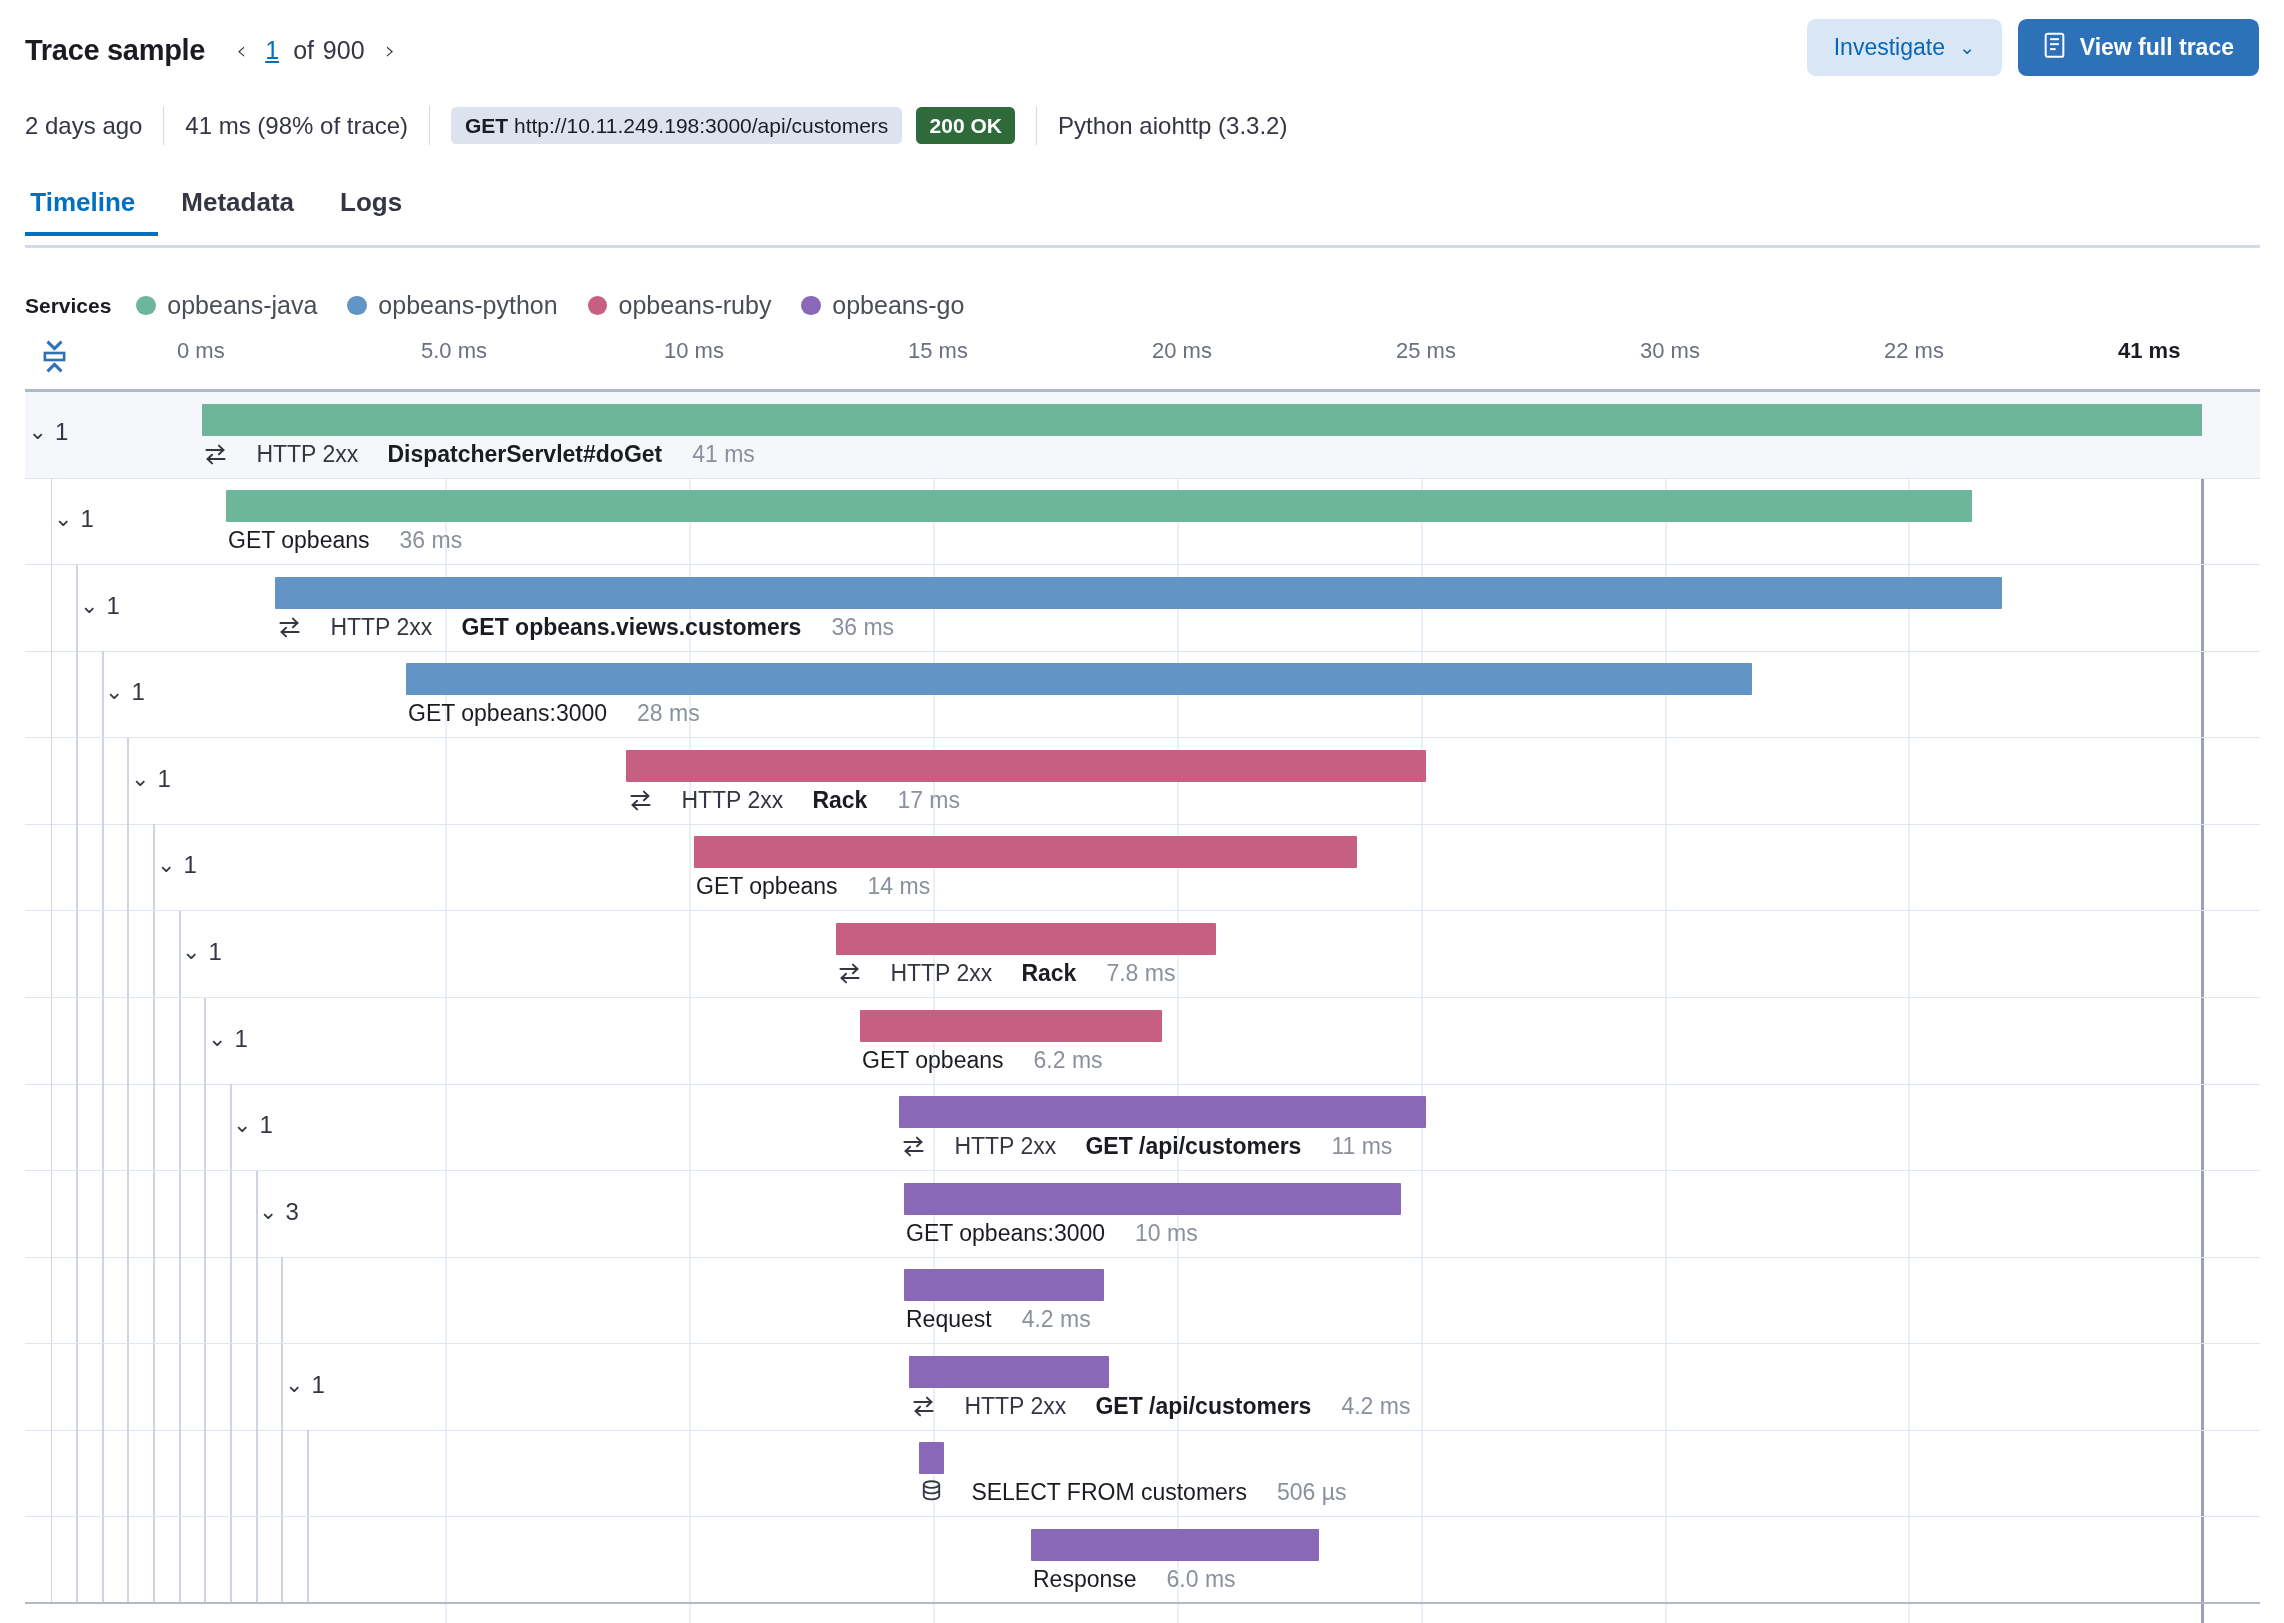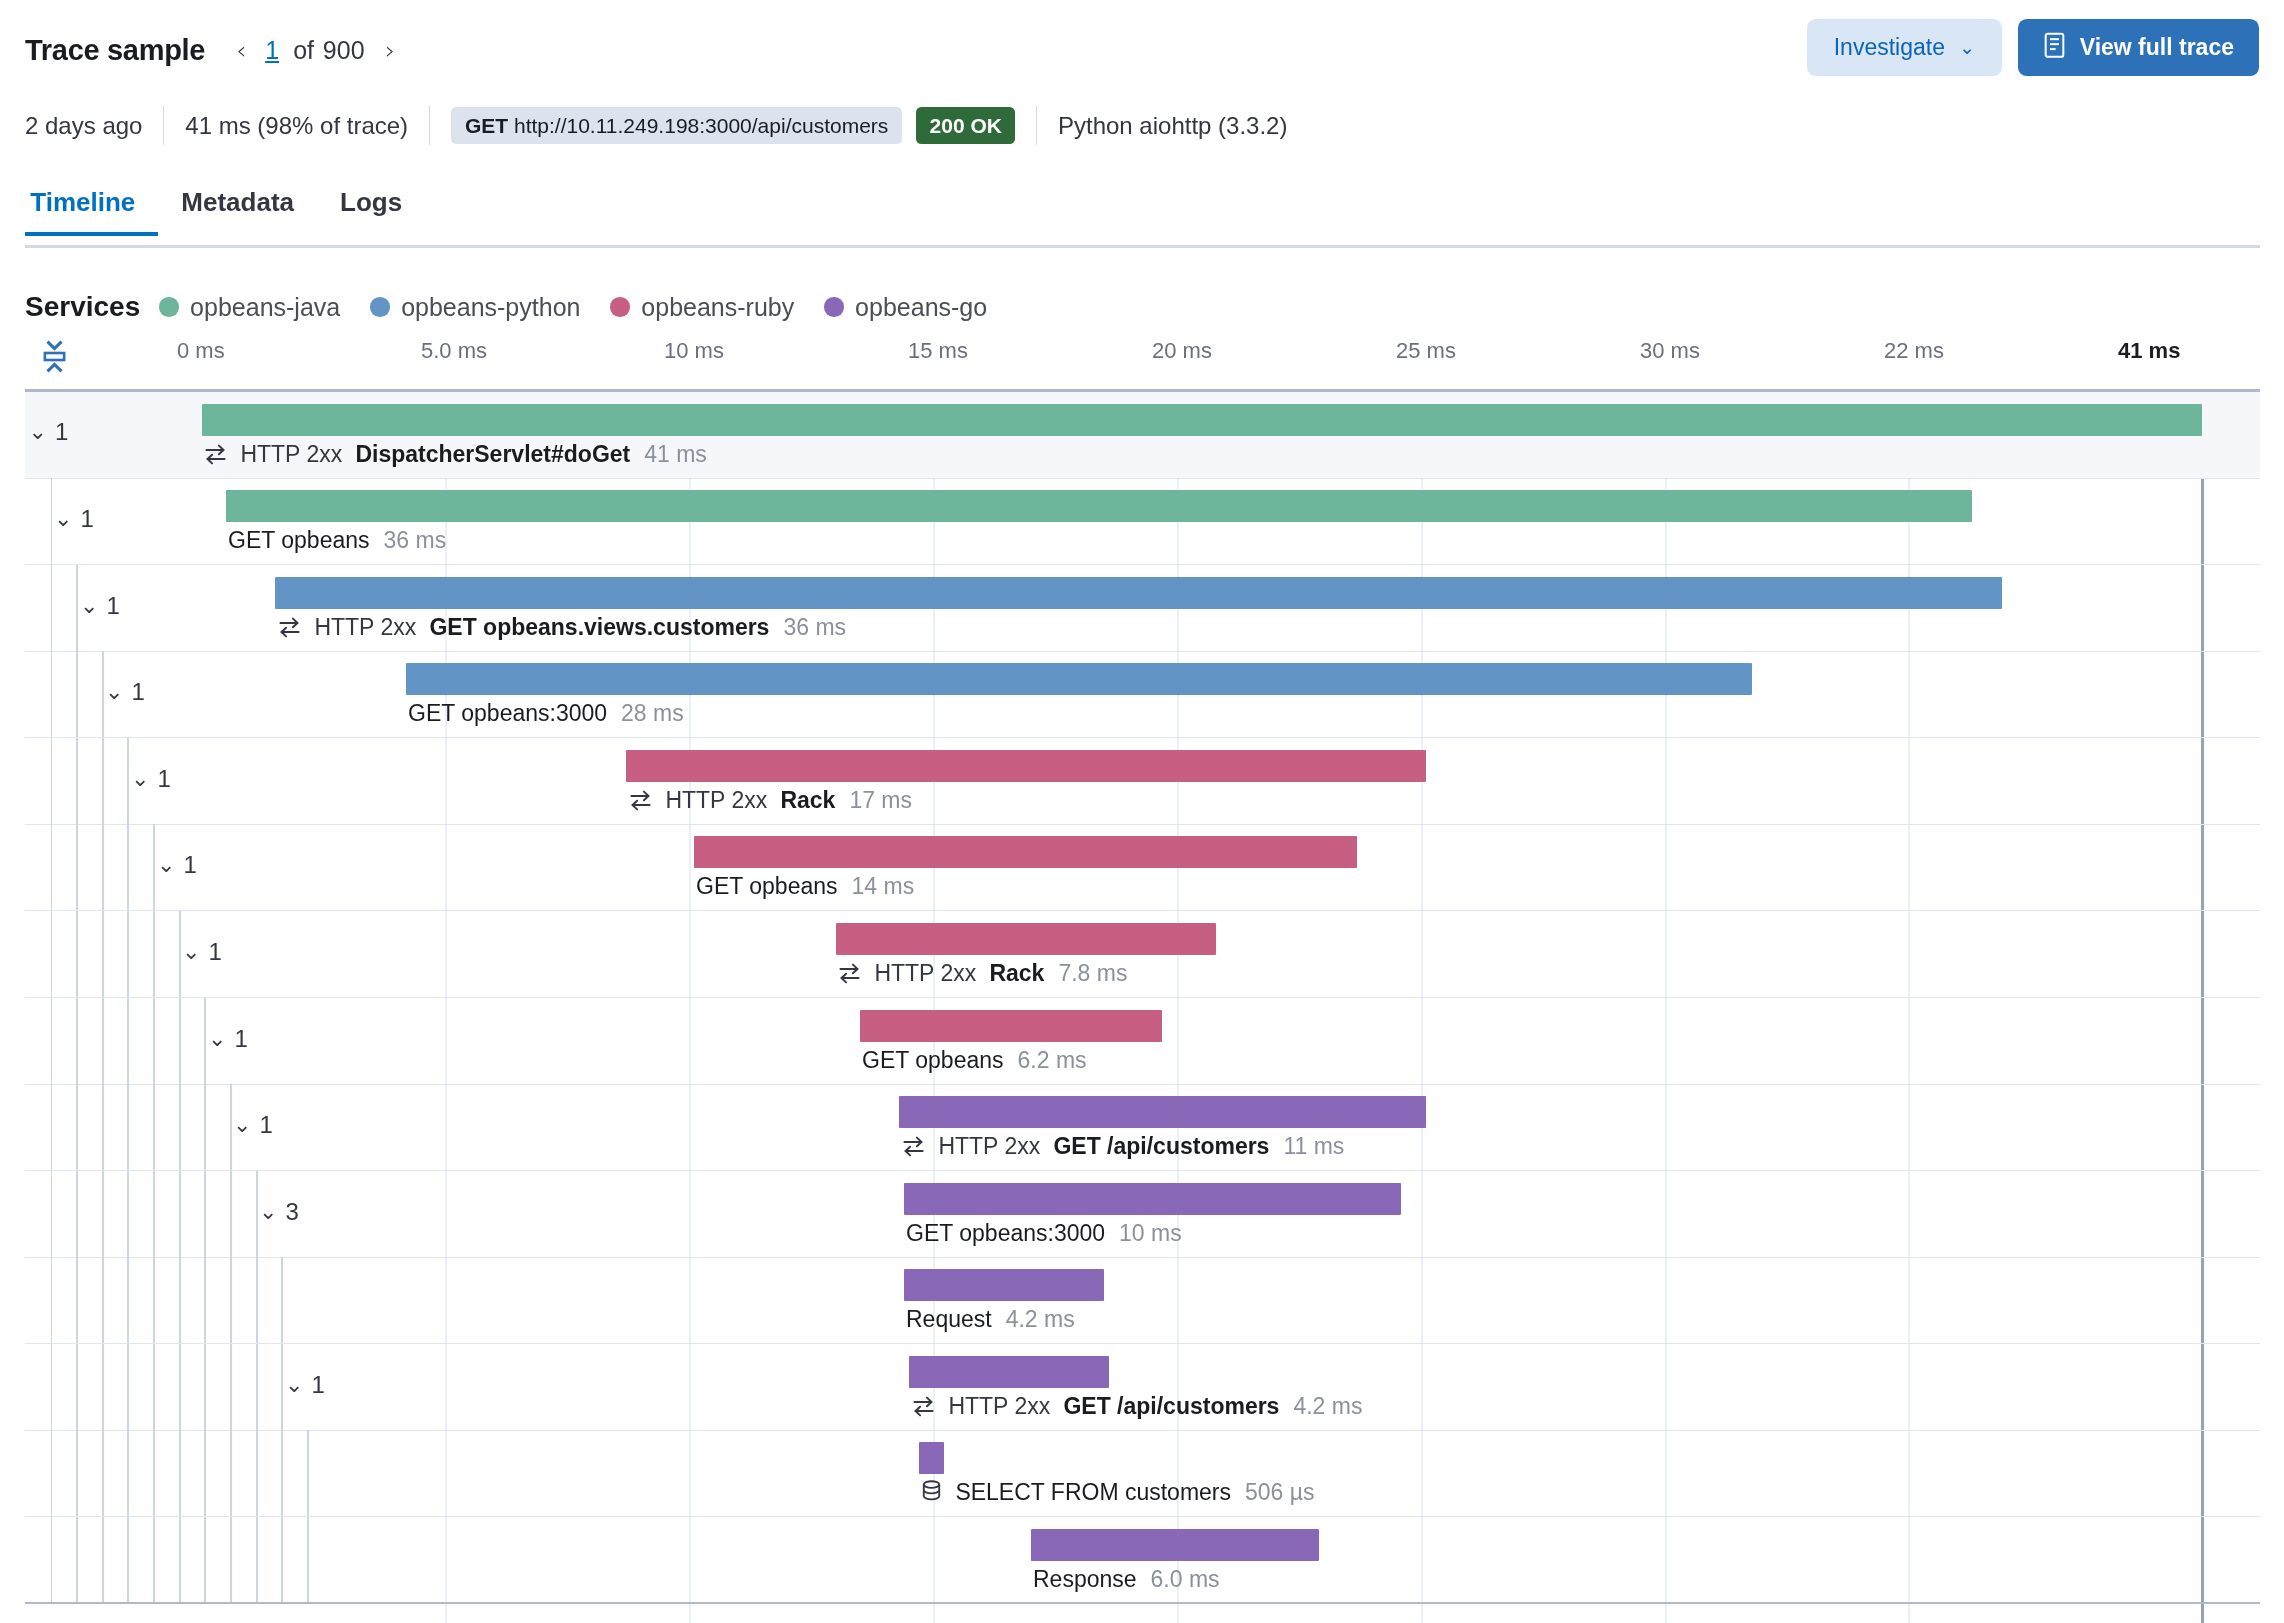--- a/index.html
+++ b/index.html
@@ -85,21 +85,21 @@
     content: ""; position: absolute; left: 0; right: 0; bottom: 0;
     height: 4.4px; background: #0071c2;
   }
   .tab-underline {
     position: absolute; left: 25px; top: 245px; width: 2235px; height: 2.6px;
     background: #d3dae6;
   }
 
   
   .services { position: absolute; left: 25px; top: 291px; display: flex; align-items: center; }
-  .services-label { font-size: 28px; font-weight: bold; color: #1a1c21; margin-right: 19px; }
+  .services-label { font-size: 21px; font-weight: bold; color: #1a1c21; margin-right: 25px; }
   .svc { display: flex; align-items: center; margin-right: 30px; }
   .svc-dot { width: 19.4px; height: 19.4px; border-radius: 50%; margin-right: 11.5px; }
   .svc-name { font-size: 25px; color: #4a4f56; }
 
   
   .axis { position: absolute; left: 0; top: 334px; width: 2284px; height: 53px; }
   .collapse-icon {
     position: absolute; left: 37px; top: 1.8px; width: 35px; height: 41px; cursor: pointer;
   }
   .tick { position: absolute; top: 3.5px; font-size: 22px; color: #6a717d; white-space: nowrap; }
@@ -128,21 +128,21 @@
   .toggle .chev {
     font-size: 22px; color: #343741; line-height: 1;
     font-family: "DejaVu Sans", sans-serif;
   }
   .toggle .cnt { font-size: 24px; color: #343741; }
 
   .bar {
     position: absolute; top: 12.4px; height: 32px; border-radius: 0.9px;
   }
   .lbl {
-    position: absolute; top: 49px; display: flex; align-items: center; gap: 0;
+    position: absolute; top: 49px; display: flex; align-items: center; gap: 16px;
     white-space: nowrap; font-size: 23px;
   }
   .lbl .tico { margin-right: 12.4px; display:flex; align-items:center; }
   .lbl .http { color: #343741; margin-right: 13.2px; }
   .lbl .nm { font-weight: bold; color: #1a1c21; }
   .lbl .nm.plain { font-weight: normal; color: #1a1c21; }
   .lbl .dur { color: #8a909c; margin-left: 14px; }
 </style>
 </head>
 <body>

